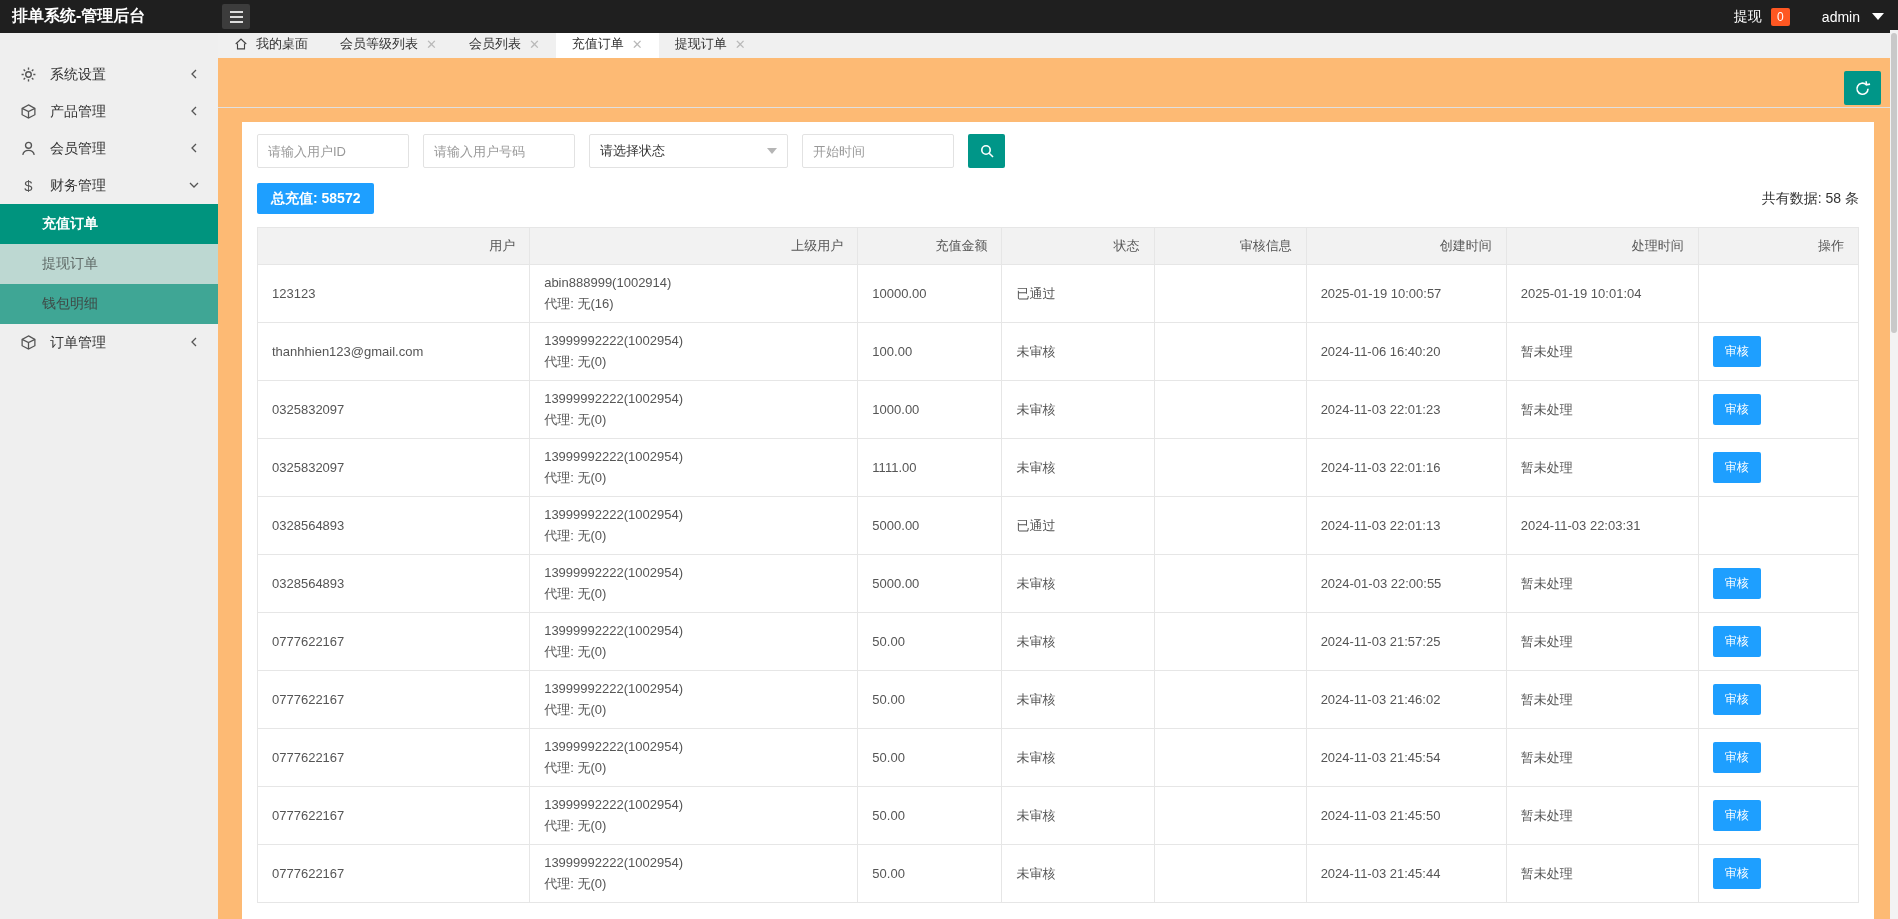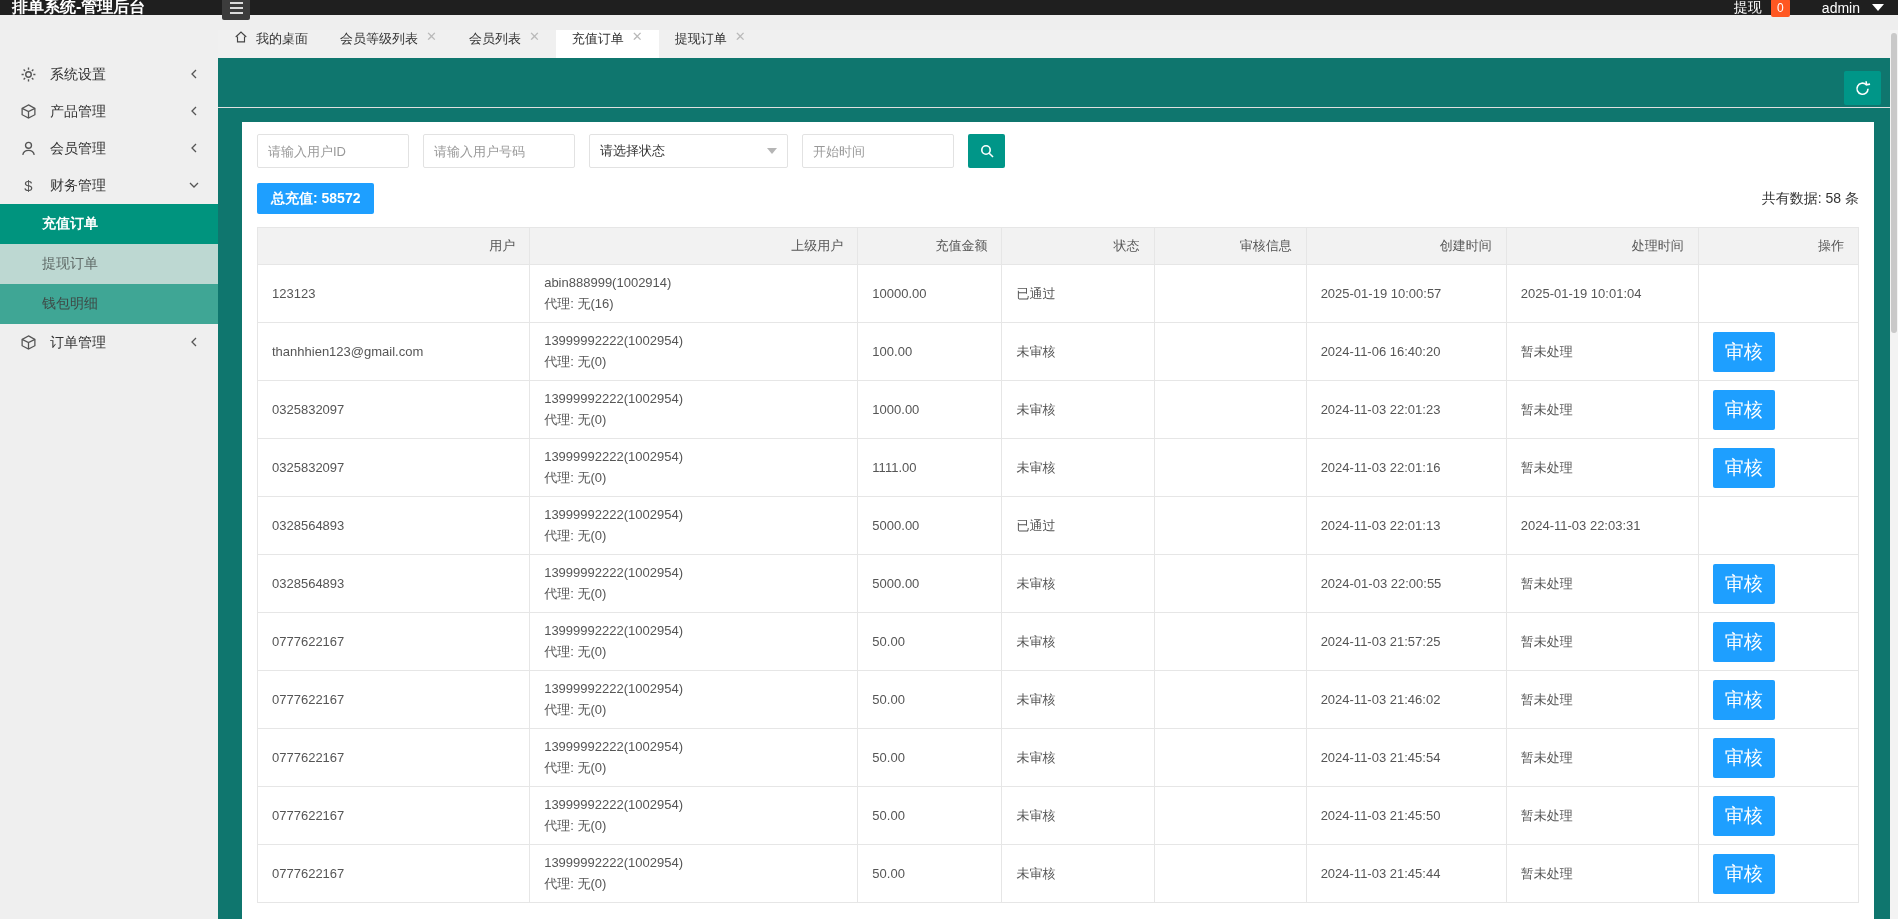--- a/index.html
+++ b/index.html
@@ -1,20 +1,20 @@
 <!DOCTYPE html>
 <html><head>
 <meta charset="utf-8">
 <style>
   *{margin:0;padding:0;box-sizing:border-box;}
   html,body{width:1898px;height:919px;overflow:hidden;background:#eeeeee;
     font-family:"Liberation Sans","DejaVu Sans",sans-serif;}
 
   
-  .header{position:absolute;top:0;left:0;right:0;height:15px;background:#1f1f1f;
+  .header{position:absolute;top:0;left:0;right:0;height:33px;background:#1f1f1f;
     display:flex;align-items:center;z-index:20;}
   .header-title{color:#ffffff;font-size:16px;font-weight:bold;padding-left:12px;width:208px;}
   .hamburger{width:28px;height:25px;background:#3c3c3c;border-radius:2px;margin-left:14px;
     display:flex;flex-direction:column;justify-content:center;align-items:center;gap:3px;cursor:pointer;}
   .hamburger i{display:block;width:13px;height:2px;background:#dcdcdc;}
   .header-right{margin-left:auto;display:flex;align-items:center;gap:9px;padding-right:14px;
     color:#fff;font-size:14px;}
   .badge{background:#ff5722;color:#fff;font-size:12px;min-width:19px;height:18px;line-height:18px;
     text-align:center;border-radius:2px;padding:0 3px;}
   .caret-down-white{width:0;height:0;border-left:6px solid transparent;border-right:6px solid transparent;
@@ -29,27 +29,27 @@
   .chev svg{width:12px;height:12px;margin:0;}
   .sub-item{height:40px;display:flex;align-items:center;padding-left:42px;font-size:14px;
     color:#5a5a5a;cursor:pointer;}
   .sub-item.active{background:#00947e;color:#ffffff;font-weight:bold;}
   .sub-item.pale{background:#bdd8d2;color:#5f6a67;}
   .sub-item.teal{background:#3fa695;color:#3e4a47;}
 
   
   .tabbar{position:absolute;top:30px;left:218px;right:0;height:28px;background:#f0f0f0;
     display:flex;align-items:stretch;z-index:10;}
-  .tab{display:flex;align-items:flex-start;gap:8px;padding:0 16px;font-size:13px;color:#333;cursor:pointer;}
+  .tab{display:flex;align-items:center;gap:8px;padding:0 16px;font-size:13px;color:#333;cursor:pointer;}
   .tab.active{background:#ffffff;}
   .tab .x{color:#b9b9b9;font-size:13px;line-height:1;cursor:pointer;}
   .tab svg{width:14px;height:14px;}
 
   
-  .main{position:absolute;top:58px;left:218px;right:0;bottom:0;background:#0f766e;overflow:hidden;}
+  .main{position:absolute;top:58px;left:218px;right:0;bottom:0;background:#fdba74;overflow:hidden;}
   .toolbar{height:50px;border-bottom:1px solid #e0e0e0;position:relative;}
   .refresh-btn{position:absolute;right:17px;top:13px;width:37px;height:34px;background:#009688;
     border:none;border-radius:2px;display:flex;align-items:center;justify-content:center;cursor:pointer;}
   .refresh-btn svg{width:17px;height:17px;}
 
   .card{background:#ffffff;margin:14px 24px 0 24px;padding:12px 15px 20px;min-height:900px;}
   .filters{display:flex;gap:14px;align-items:center;}
   .inp{height:34px;border:1px solid #e2e2e2;border-radius:2px;padding:0 10px;font-size:13px;
     color:#333;width:152px;background:#fff;outline:none;}
   .inp::placeholder{color:#999;}
@@ -66,21 +66,21 @@
   .total-btn{background:#1e9fff;color:#fff;border:none;border-radius:2px;height:31px;
     padding:0 14px;font-size:14px;font-weight:bold;cursor:pointer;}
   .count{margin-left:auto;font-size:14px;color:#333;}
 
   table{width:100%;border-collapse:collapse;margin-top:13px;font-size:13px;color:#555;table-layout:fixed;}
   th{background:#f2f2f2;text-align:right;font-weight:normal;padding:0 14px;height:37px;
     border:1px solid #e6e6e6;color:#555;}
   td{border:1px solid #e6e6e6;padding:8px 14px;height:58px;background:#fff;vertical-align:middle;}
   .l2{margin-top:5px;}
   .btn-audit{background:#1e9fff;color:#fff;border:none;border-radius:2px;padding:7px 12px;
-    font-size:19px;cursor:pointer;}
+    font-size:12px;cursor:pointer;}
 
   
   .scrollbar{position:absolute;top:30px;right:0;width:8px;bottom:0;background:#f3f3f3;z-index:30;}
   .scroll-thumb{position:absolute;top:3px;left:1px;width:6px;height:300px;background:#c9c9c9;border-radius:3px;}
 </style>
 </head>
 <body>
 
 <div class="header">
   <div class="header-title">排单系统-管理后台</div>

